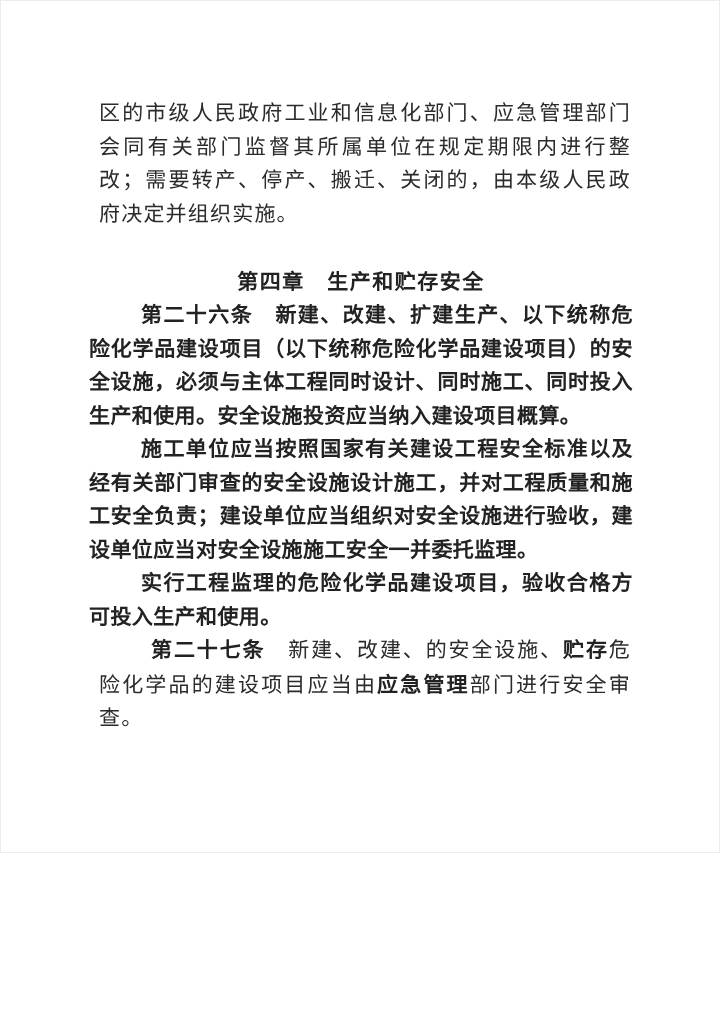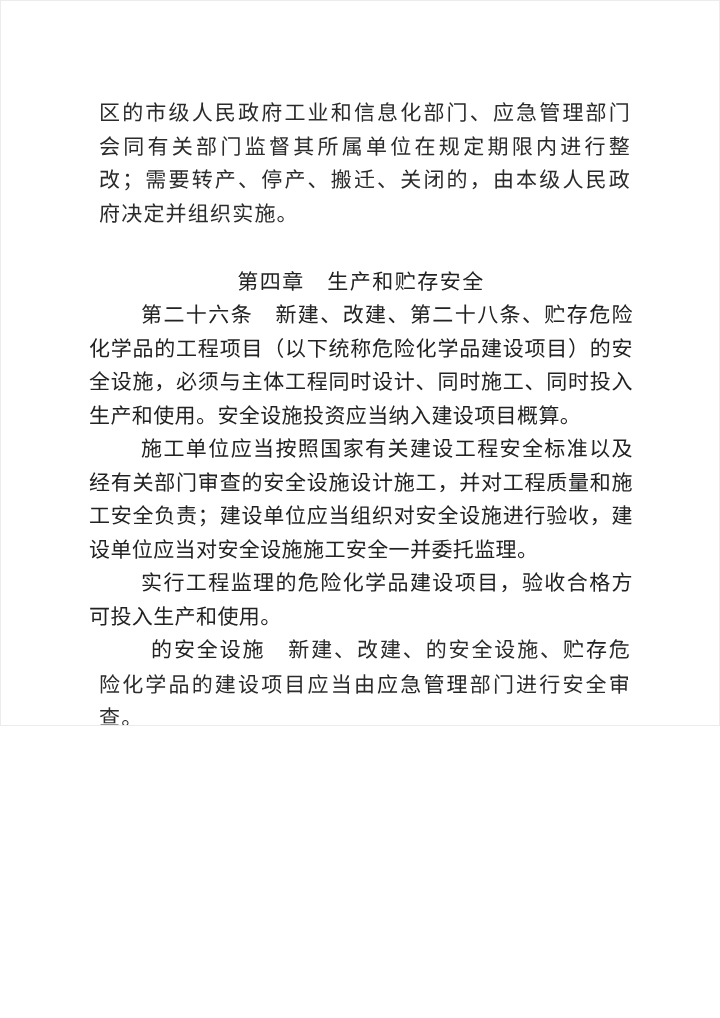--- a/index.html
+++ b/index.html
@@ -9,21 +9,21 @@
   }
   body {
     width: 720px;
     height: 1018px;
     overflow: hidden;
     font-family: "Liberation Sans", sans-serif;
   }
   .page {
     box-sizing: border-box;
     width: 720px;
-    height: 726px;
+    height: 853px;
     background: #ffffff;
     border: 1px solid #ececec;
     overflow: hidden;
   }
   .content {
     box-sizing: border-box;
     padding: 96px 86px 0 88px;
   }
   p.para {
     margin: 0;
@@ -53,29 +53,29 @@
   }
   p.center {
     text-align: center;
     text-indent: 0;
     margin-top: 33.5px;
     letter-spacing: 1.5px;
   }
   .run { font: inherit; }
   .run.bold {
     font-family: "Liberation Sans", sans-serif;
-    font-weight: 400;
+    font-weight: 700;
     color: #222222;
   }
 </style>
 </head>
 <body>
 
 <div class="page">
   <div class="content">
       <p class="para fs"><span class="run">区的市级人民政府工业和信息化部门、应急管理部门会同有关部门监督其所属单位在规定期限内进行整改；需要转产、停产、搬迁、关闭的，由本级人民政府决定并组织实施。</span></p>
       <p class="para hei center"><span class="run bold">第四章　生产和贮存安全</span></p>
-      <p class="para hei indent"><span class="run bold">第二十六条　新建、改建、第二十八条、贮存危险化学品的工程项目（以下统称危险化学品建设项目）的安全设施，必须与主体工程同时设计、同时施工、同时投入生产和使用。安全设施投资应当纳入建设项目概算。</span></p>
+      <p class="para hei indent"><span class="run bold">第二十六条　新建、改建、扩建生产、以下统称危险化学品建设项目（以下统称危险化学品建设项目）的安全设施，必须与主体工程同时设计、同时施工、同时投入生产和使用。安全设施投资应当纳入建设项目概算。</span></p>
       <p class="para hei indent"><span class="run bold">施工单位应当按照国家有关建设工程安全标准以及经有关部门审查的安全设施设计施工，并对工程质量和施工安全负责；建设单位应当组织对安全设施进行验收，建设单位应当对安全设施施工安全一并委托监理。</span></p>
       <p class="para hei indent"><span class="run bold">实行工程监理的危险化学品建设项目，验收合格方可投入生产和使用。</span></p>
-      <p class="para fs indent"><span class="run bold">的安全设施</span><span class="run">　新建、改建、的安全设施、</span><span class="run bold">贮存</span><span class="run">危险化学品的建设项目应当由</span><span class="run bold">应急管理</span><span class="run">部门进行安全审查。</span></p>
+      <p class="para fs indent"><span class="run bold">第二十七条</span><span class="run">　新建、改建、的安全设施、</span><span class="run bold">贮存</span><span class="run">危险化学品的建设项目应当由</span><span class="run bold">应急管理</span><span class="run">部门进行安全审查。</span></p>
     </div>
 </div>
 
 </body></html>

